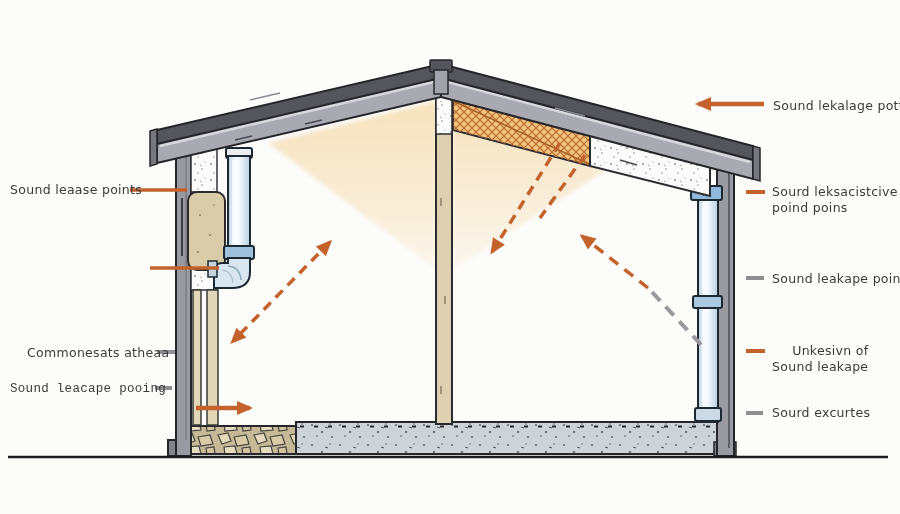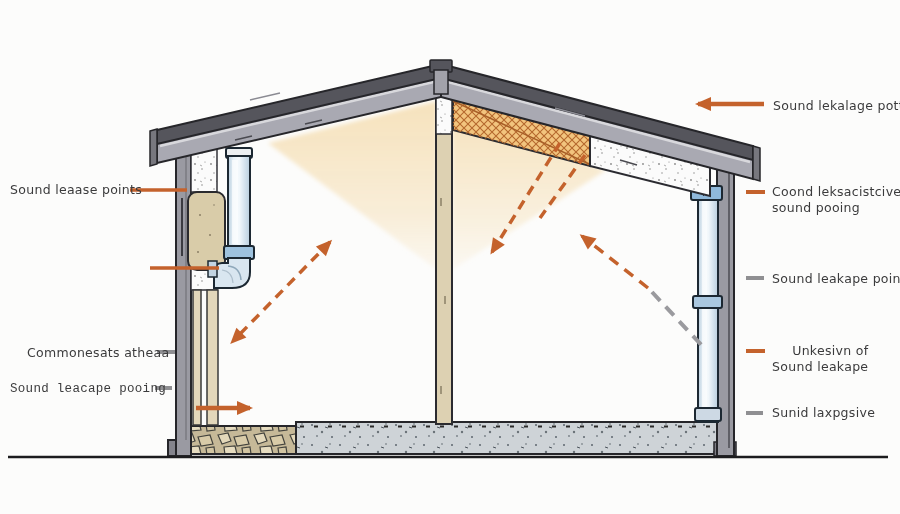--- a/index.html
+++ b/index.html
@@ -189,23 +189,23 @@
 
   <line x1="8" y1="457" x2="888" y2="457" stroke="#1c1c1e" stroke-width="2.5"></line>
 </svg>
 
 <div class="lbl right-align" style="left:10px;top:182px;width:118px;">Sound leaase points</div>
 <div class="lbl right-align" style="left:10px;top:345px;width:142px;margin-left:17px;">Commonesats atheaa</div>
 <div class="lbl right-align" style="left:10px;top:381px;width:140px;font-family:Liberation Mono, monospace;">Sound leacape pooing</div>
 
 <div class="lbl" style="left:773px;top:98px;">Sound lekalage potts</div>
 <div class="lbl" style="left:772px;top:184px;">
-  <div>Coond leksacistcive</div>
-  <div>sound pooing</div>
+  <div>Sourd leksacistcive</div>
+  <div>poind poins</div>
 </div>
 <div class="lbl" style="left:772px;top:271px;">Sound leakape poind</div>
 <div class="lbl" style="left:772px;top:343px;text-align:right;">
   <div>Unkesivn of</div>
   <div>Sound leakape</div>
 </div>
-<div class="lbl" style="left:772px;top:405px;">Sunid laxpgsive</div>
+<div class="lbl" style="left:772px;top:405px;">Sourd excurtes</div>
 
 </div>
 
 </body></html>

